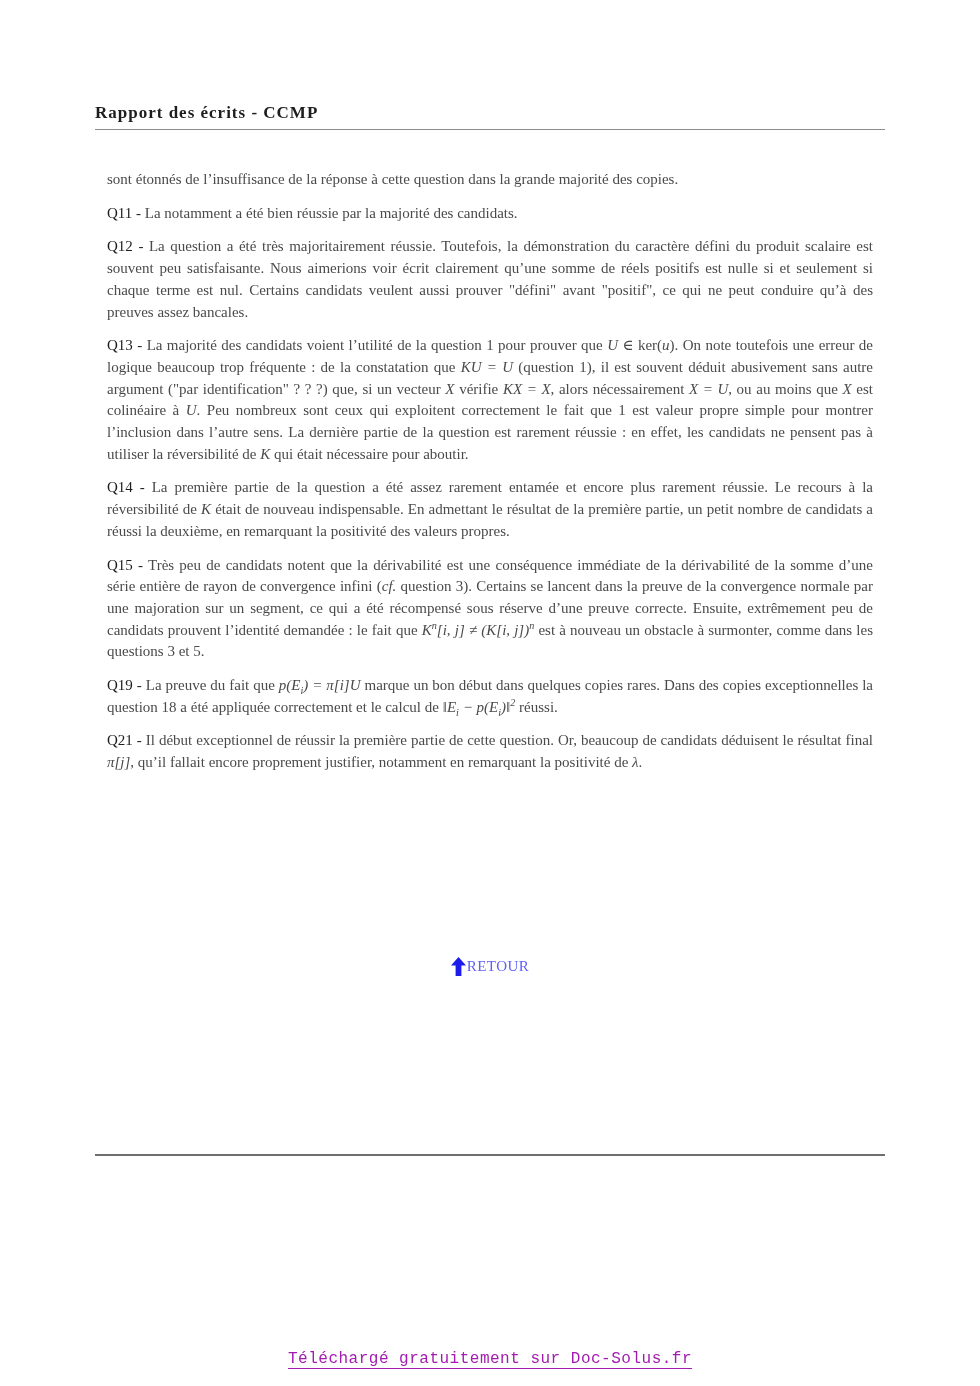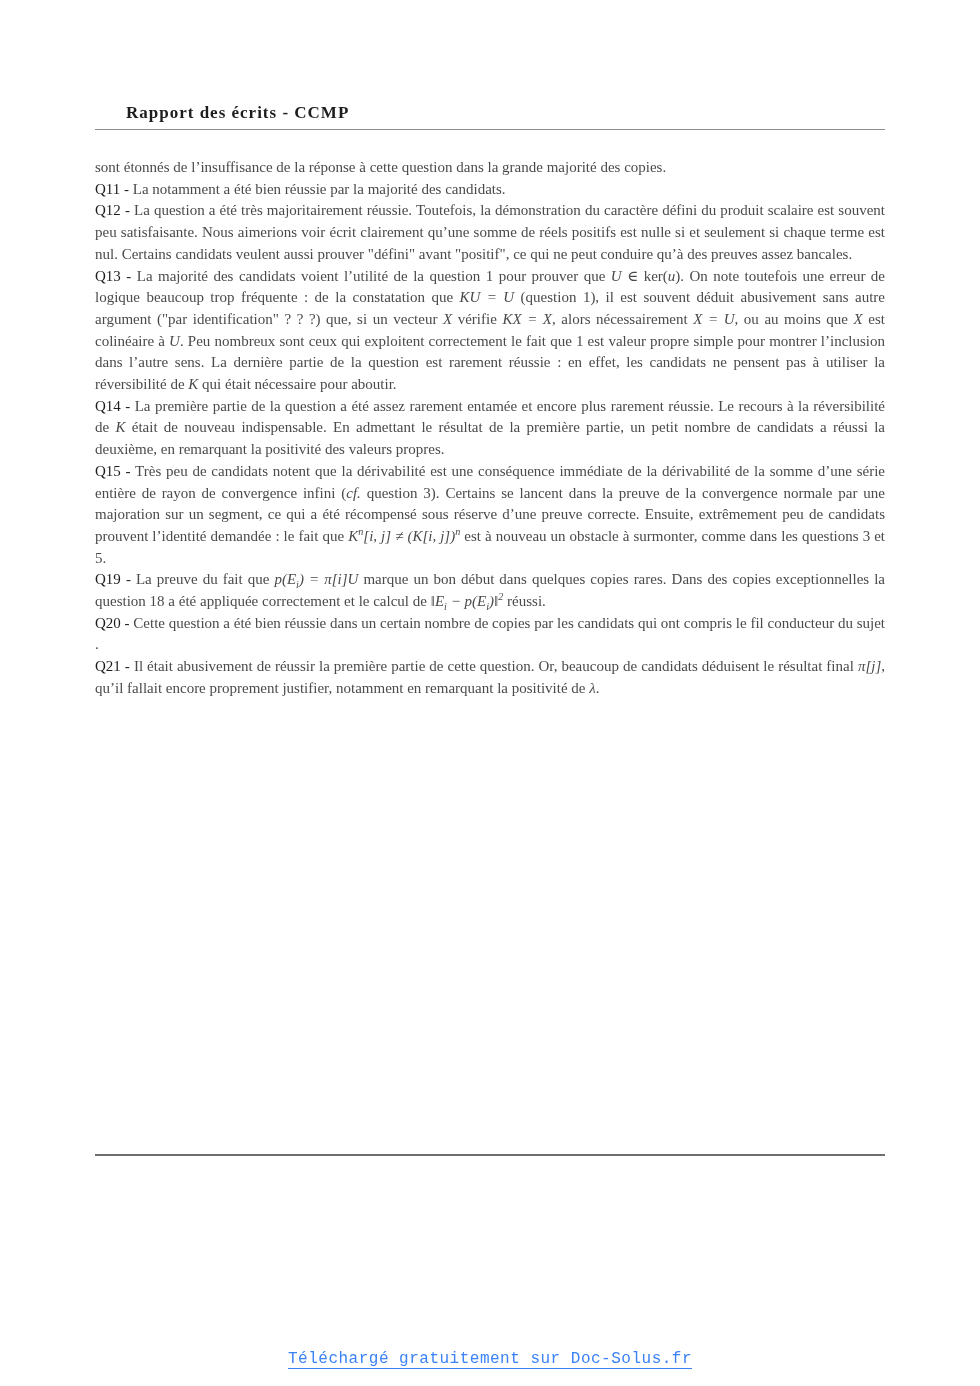--- a/index.html
+++ b/index.html
@@ -7,32 +7,31 @@
     position:relative;
     width:980px;height:1386px;
     background:#ffffff;
     font-family:"Liberation Serif","DejaVu Serif",serif;
     overflow:hidden;
   }
   .header-title{
     position:absolute;left:95px;top:103px;
     font-size:17px;font-weight:bold;color:#1d1d1d;
     letter-spacing:1px;
-    margin-left:31px;
   }
   .header-rule{
     position:absolute;left:95px;top:129px;
     width:790px;height:1px;background:#8c8c8c;
   }
   .report-body{
     position:absolute;left:95px;top:157px;width:790px;
     font-size:15px;line-height:21.7px;color:#4a4a4a;
     text-align:justify;
   }
-  .report-body p{margin:0;padding:0;}
+  .report-body p{margin:12px;padding:0;}
   .qlabel{font-weight:normal;color:#1d1d1d;}
   .math{font-style:italic;}
   .msub{font-style:italic;vertical-align:sub;font-size:0.68em;line-height:0;}
   .msup{font-style:italic;vertical-align:super;font-size:0.68em;line-height:0;}
   .retour-link{
     position:absolute;left:0;top:957px;width:100%;
     display:flex;align-items:center;justify-content:center;
     font-size:15px;letter-spacing:0.5px;
     cursor:pointer;text-decoration:none;
   }
@@ -66,23 +65,30 @@
   <div class="header-rule"></div>
 
   <div class="report-body" id="report-body">
       <p><span>sont étonnés de l’insuffisance de la réponse à cette question dans la grande majorité des copies.</span></p>
       <p><span class="qlabel">Q11 - </span><span>La notamment a été bien réussie par la majorité des candidats.</span></p>
       <p><span class="qlabel">Q12 - </span><span>La question a été très majoritairement réussie. Toutefois, la démonstration du caractère défini du produit scalaire est souvent peu satisfaisante. Nous aimerions voir écrit clairement qu’une somme de réels positifs est nulle si et seulement si chaque terme est nul. Certains candidats veulent aussi prouver "défini" avant "positif", ce qui ne peut conduire qu’à des preuves assez bancales.</span></p>
       <p><span class="qlabel">Q13 - </span><span>La majorité des candidats voient l’utilité de la question 1 pour prouver que </span><span class="math">U</span><span> ∈ ker(</span><span class="math">u</span><span>). On note toutefois une erreur de logique beaucoup trop fréquente : de la constatation que </span><span class="math">KU = U</span><span> (question 1), il est souvent déduit abusivement sans autre argument ("par identification" ? ? ?) que, si un vecteur </span><span class="math">X</span><span> vérifie </span><span class="math">KX = X</span><span>, alors nécessairement </span><span class="math">X = U</span><span>, ou au moins que </span><span class="math">X</span><span> est colinéaire à </span><span class="math">U</span><span>. Peu nombreux sont ceux qui exploitent correctement le fait que 1 est valeur propre simple pour montrer l’inclusion dans l’autre sens. La dernière partie de la question est rarement réussie : en effet, les candidats ne pensent pas à utiliser la réversibilité de </span><span class="math">K</span><span> qui était nécessaire pour aboutir.</span></p>
       <p><span class="qlabel">Q14 - </span><span>La première partie de la question a été assez rarement entamée et encore plus rarement réussie. Le recours à la réversibilité de </span><span class="math">K</span><span> était de nouveau indispensable. En admettant le résultat de la première partie, un petit nombre de candidats a réussi la deuxième, en remarquant la positivité des valeurs propres.</span></p>
       <p><span class="qlabel">Q15 - </span><span>Très peu de candidats notent que la dérivabilité est une conséquence immédiate de la dérivabilité de la somme d’une série entière de rayon de convergence infini (</span><span class="math">cf.</span><span> question 3). Certains se lancent dans la preuve de la convergence normale par une majoration sur un segment, ce qui a été récompensé sous réserve d’une preuve correcte. Ensuite, extrêmement peu de candidats prouvent l’identité demandée : le fait que </span><span class="math">K</span><span class="msup">n</span><span class="math">[i, j] ≠ (K[i, j])</span><span class="msup">n</span><span> est à nouveau un obstacle à surmonter, comme dans les questions 3 et 5.</span></p>
       <p><span class="qlabel">Q19 - </span><span>La preuve du fait que </span><span class="math">p(E</span><span class="msub">i</span><span class="math">) = π[i]U</span><span> marque un bon début dans quelques copies rares. Dans des copies exceptionnelles la question 18 a été appliquée correctement et le calcul de </span><span class="math">‖E</span><span class="msub">i</span><span class="math"> − p(E</span><span class="msub">i</span><span class="math">)‖</span><span class="msup">2</span><span> réussi.</span></p>
-      <p><span class="qlabel">Q20 - </span><span>Cette question a été bien réussie dans un certain nombre de copies par les candidats qui ont compris le fil conducteur du sujet .</span></p>
-      <p><span class="qlabel">Q21 - </span><span>Il était abusivement de réussir la première partie de cette question. Or, beaucoup de candidats déduisent le résultat final </span><span class="math">π[j]</span><span>, qu’il fallait encore proprement justifier, notamment en remarquant la positivité de </span><span class="math">λ</span><span>.</span></p>
+      <p><span class="qlabel">Q21 - </span><span>Il début exceptionnel de réussir la première partie de cette question. Or, beaucoup de candidats déduisent le résultat final </span><span class="math">π[j]</span><span>, qu’il fallait encore proprement justifier, notamment en remarquant la positivité de </span><span class="math">λ</span><span>.</span></p>
     </div>
 
+  <a class="retour-link">
+    <span class="arrow">
+      <svg width="15" height="19" viewBox="0 0 15 19">
+        <path d="M7.5 0 L15 8.5 L10.4 8.5 L10.4 19 L4.6 19 L4.6 8.5 L0 8.5 Z" fill="#1c1cec"></path>
+      </svg>
+    </span>
+    <span style="color: rgb(96, 96, 246);">RETOUR</span>
+  </a>
 
   <div class="footer-rule"></div>
 
 
-  <a class="download-link" style="color: #3b82f6;">Téléchargé gratuitement sur Doc-Solus.fr</a>
+  <a class="download-link" style="color: #a21caf;">Téléchargé gratuitement sur Doc-Solus.fr</a>
 
 </div>
 
 </body></html>

